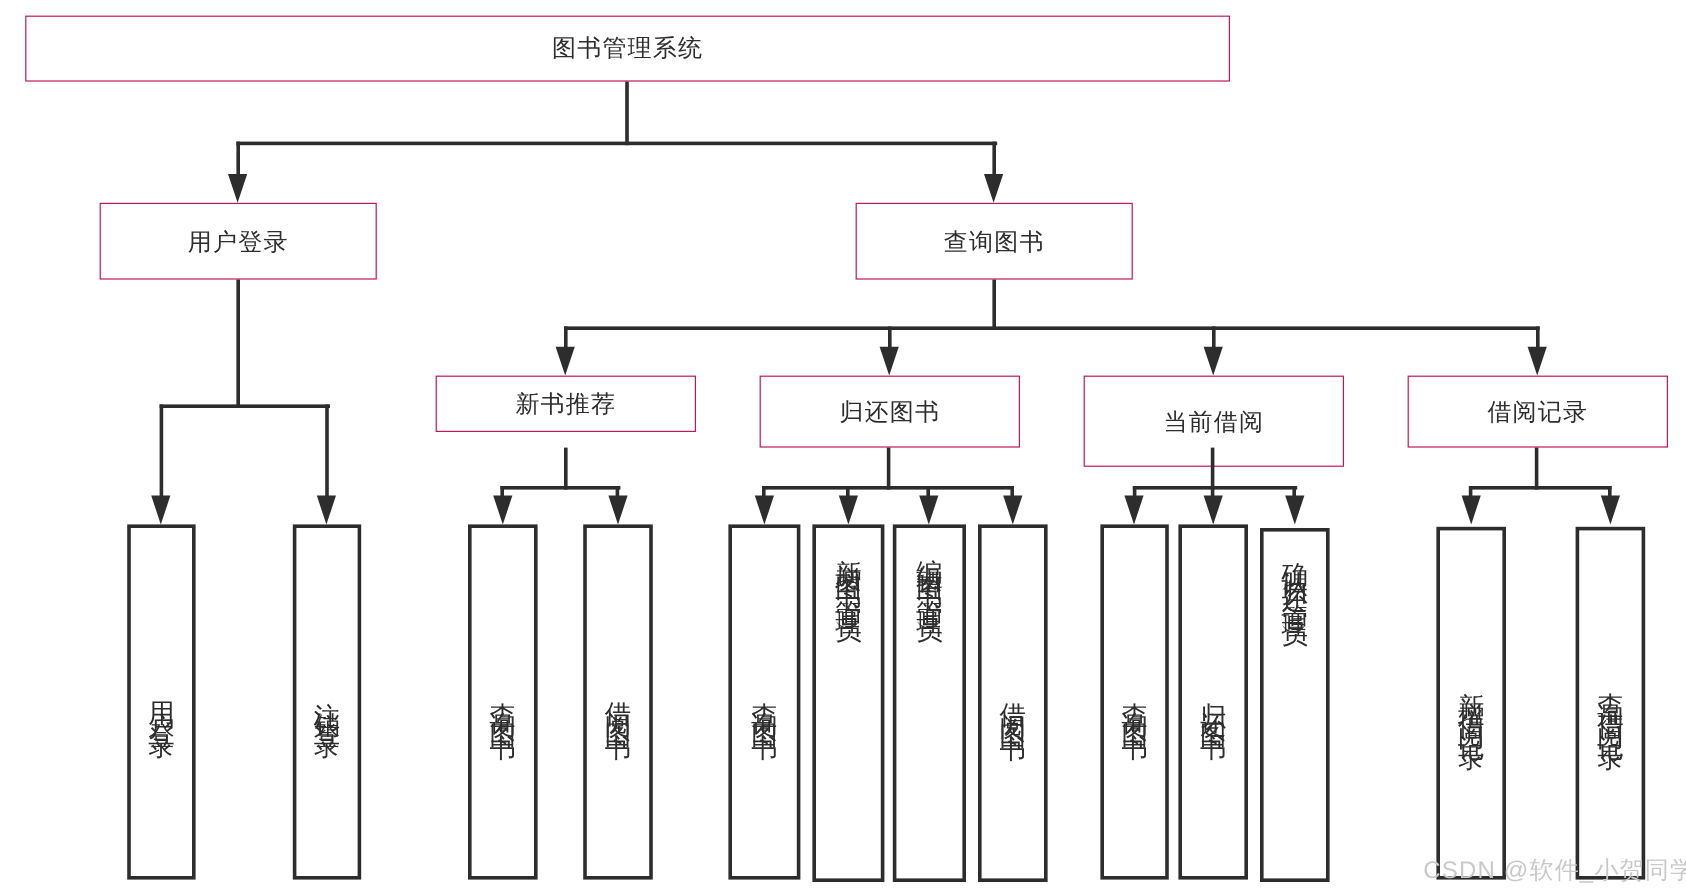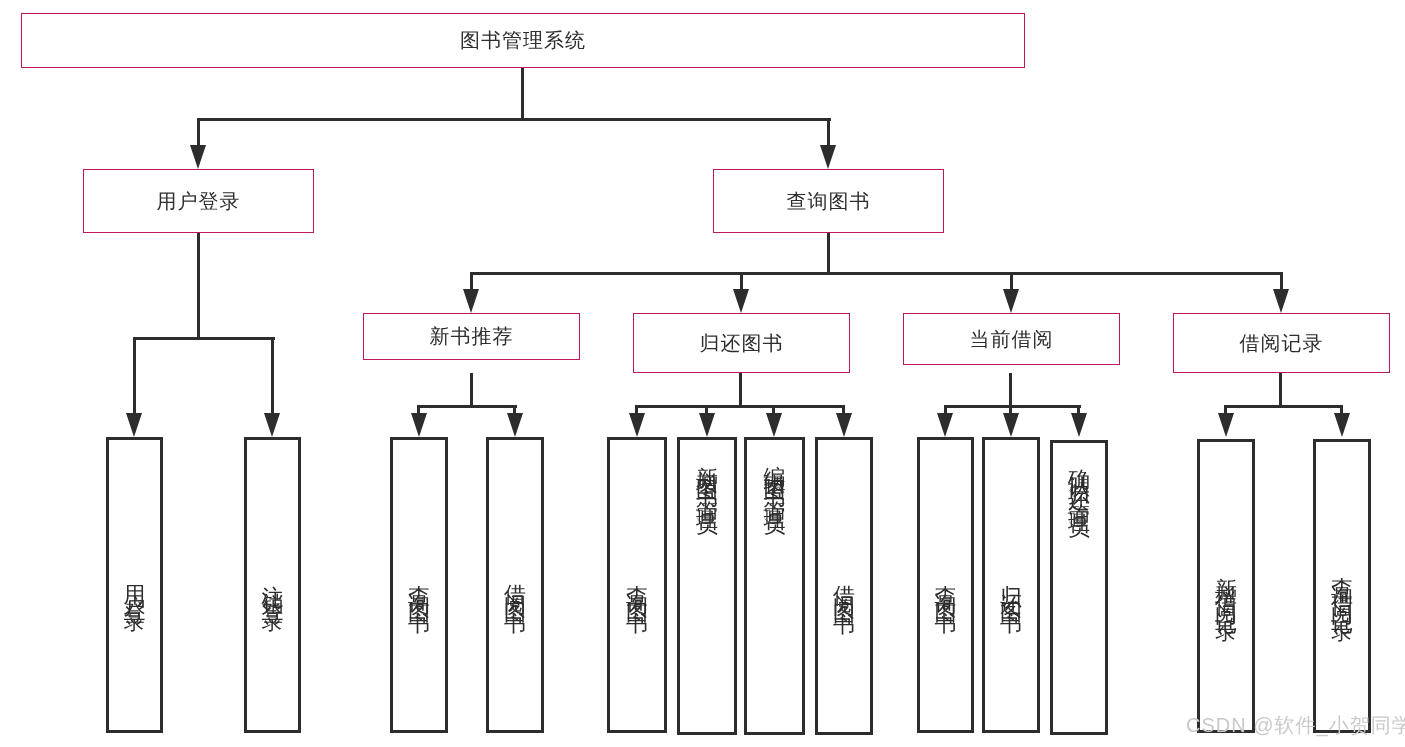--- a/index.html
+++ b/index.html
@@ -81,21 +81,21 @@
   <div class="arrow" style="left:463px;top:289px;"></div>
   <div class="vline" style="left:740px;top:272px;height:20px;"></div>
   <div class="arrow" style="left:733px;top:289px;"></div>
   <div class="vline" style="left:1010px;top:272px;height:20px;"></div>
   <div class="arrow" style="left:1003px;top:289px;"></div>
   <div class="vline" style="left:1280px;top:272px;height:20px;"></div>
   <div class="arrow" style="left:1273px;top:289px;"></div>
 
   <div class="hbox" style="left:363px;top:313px;width:217px;height:47px;">新书推荐</div>
   <div class="hbox" style="left:633px;top:313px;width:217px;height:60px;">归还图书</div>
-  <div class="hbox" style="left:903px;top:313px;width:217px;height:52px;">当前借阅</div>
+  <div class="hbox" style="left:903px;top:313px;width:217px;height:76px;">当前借阅</div>
   <div class="hbox" style="left:1173px;top:313px;width:217px;height:60px;">借阅记录</div>
 
   <div class="vline" style="left:470px;top:373px;height:35px;"></div>
   <div class="hline" style="left:417px;top:405px;width:100px;"></div>
   <div class="vline" style="left:417px;top:405px;height:11px;"></div>
   <div class="arrow" style="left:411px;top:413px;"></div>
   <div class="vline" style="left:513px;top:405px;height:11px;"></div>
   <div class="arrow" style="left:507px;top:413px;"></div>
 
   <div class="vbox" style="left:390px;top:437px;width:58px;height:296px;">查询图书</div>

